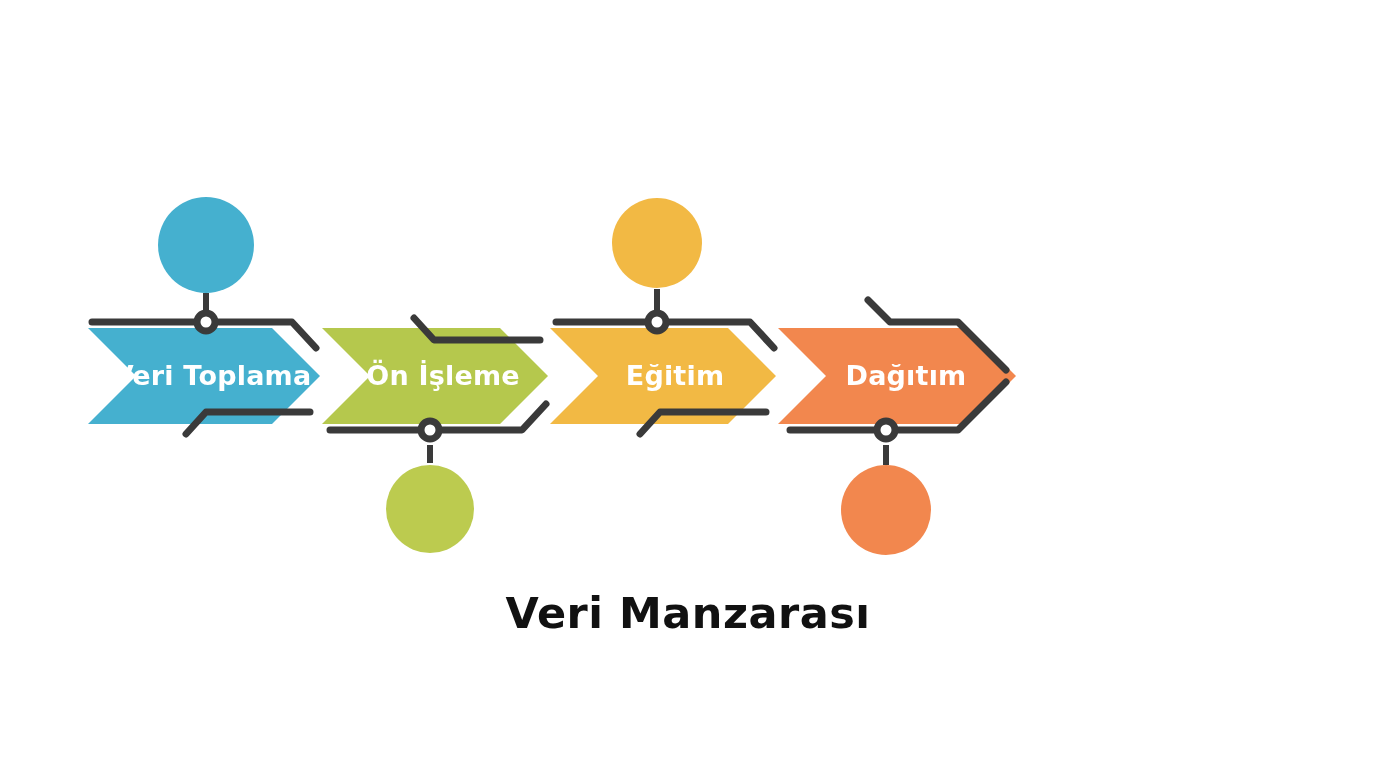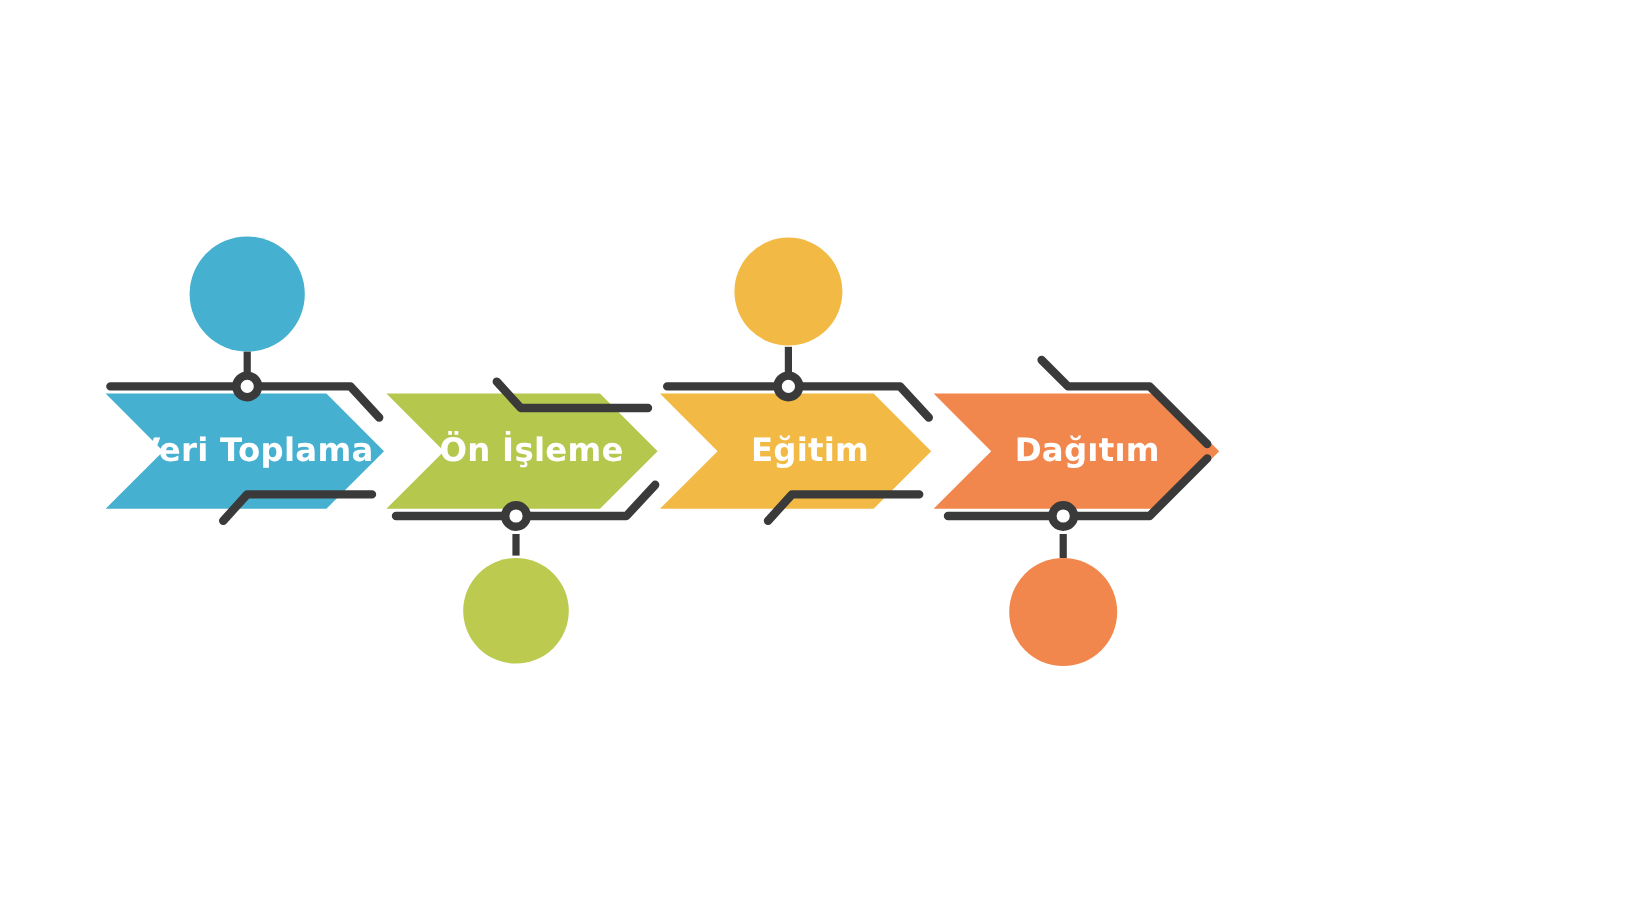--- a/index.html
+++ b/index.html
@@ -96,14 +96,15 @@
       <circle cx="886" cy="510" r="45" fill="#F2874E"></circle>
       <line x1="886" y1="445" x2="886" y2="465" stroke="#3A3A3A" stroke-width="6"></line>
       <polyline points="790,430 958,430 1006,382" fill="none" stroke="#3A3A3A" stroke-width="7" stroke-linecap="round" stroke-linejoin="round"></polyline>
       <polyline points="1006,370 958,322 890,322 868,300" fill="none" stroke="#3A3A3A" stroke-width="7" stroke-linecap="round" stroke-linejoin="round"></polyline>
       <circle cx="886" cy="430" r="9" fill="#ffffff" stroke="#3A3A3A" stroke-width="7"></circle>
       <text class="step-label" x="906" y="377">Dağıtım</text>
     </g>
 
   </svg>
 
+  <div class="diagram-title">Veri Manzarası</div>
 
 </div>
 
 </body></html>

